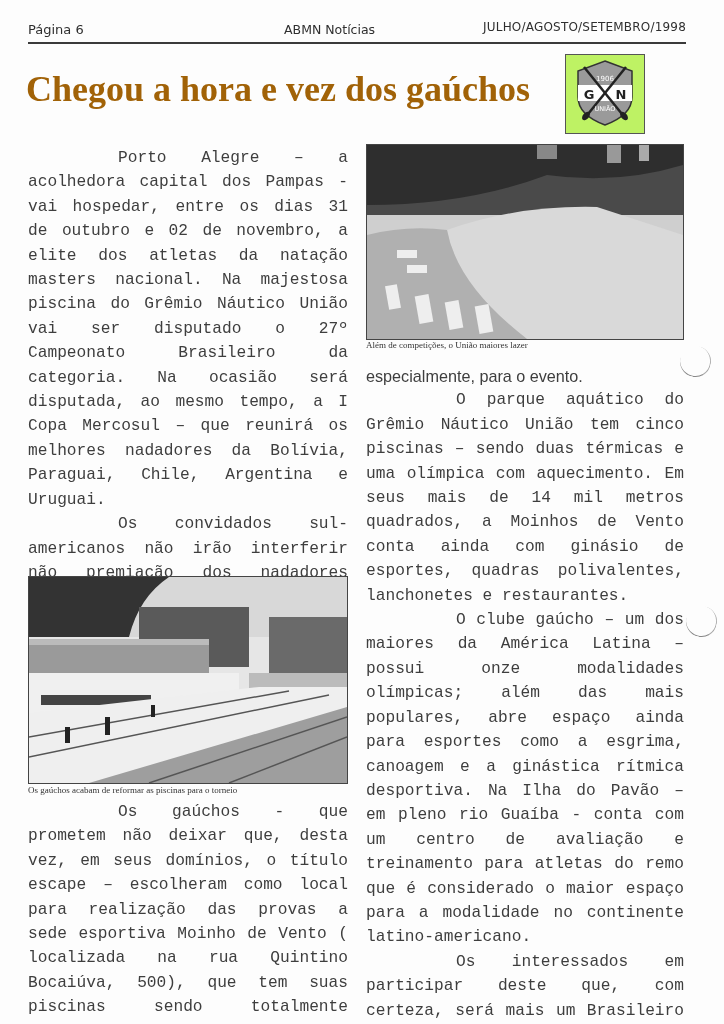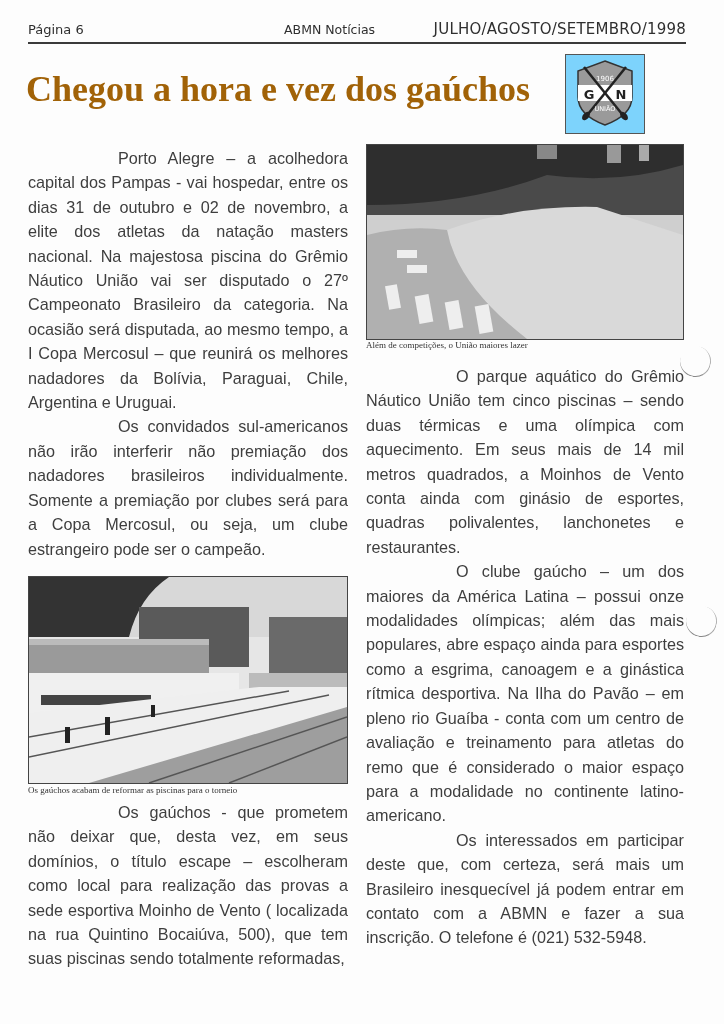--- a/index.html
+++ b/index.html
@@ -6,41 +6,41 @@
   body {
     width: 724px; height: 1024px; background: #fdfdfd; position: relative; overflow: hidden;
     color: #3a3a3a;
   }
   .page-header {
     position: absolute; left: 28px; top: 20px; width: 658px; height: 22px;
     font-family: "DejaVu Sans", sans-serif; font-size: 13px; color: #2f2f2f; text-align: center;
   }
   .page-header .left { position: absolute; left: 0; top: 2px; }
   .page-header .center { position: absolute; left: 256px; top: 2px; font-size: 12.5px; }
-  .page-header .right { position: absolute; right: 0; top: 0px; font-size: 15px; letter-spacing: 0.2px; }
+  .page-header .right { position: absolute; right: 0; top: 0px; font-size: 12px; letter-spacing: 0.2px; }
   .header-rule {
     position: absolute; left: 28px; top: 42px; width: 658px; height: 2px; background: #3a3a3a;
   }
   .title {
     position: absolute; left: 26px; top: 68px; margin: 0;
     font-family: "Liberation Serif", serif; font-weight: bold; font-size: 36px; color: #a16207;
     letter-spacing: 0px; white-space: nowrap;
   }
   .logo-box {
     position: absolute; left: 565px; top: 54px; width: 78px; height: 78px;
-    border: 1.5px solid #555; background: #7dd3fc;
+    border: 1.5px solid #555; background: #bef264;
   }
   .logo-box svg { position: absolute; left: 4px; top: 2px; }
 
   .col {
     position: absolute; font-family: "Liberation Sans", sans-serif; font-size: 16.2px;
     line-height: 24.4px; color: #3e3e3e;
   }
   .col p { margin: 0; text-align: justify; text-align-last: left; }
-  .col p.indent { text-indent: 90px; }
+  .col p.indent { text-indent: 90px; font-family: Liberation Mono, monospace; }
   .col-left-top { left: 28px; top: 146px; width: 320px; }
   .col-left-bottom { left: 28px; top: 800px; width: 320px; }
   .col-right-top { left: 366px; top: 364px; width: 318px; }
 
   .photo {
     position: absolute; border: 1.5px solid #444; overflow: hidden; background: #bdbdbd;
   }
   .photo-pool { left: 366px; top: 144px; width: 316px; height: 194px; }
   .photo-reform { left: 28px; top: 576px; width: 318px; height: 206px; }
   .caption {
@@ -102,20 +102,21 @@
       <rect x="110" y="160" width="14" height="28" transform="rotate(-10 117 174)"></rect>
       <rect x="20" y="140" width="12" height="24" transform="rotate(-10 26 152)"></rect>
       <rect x="40" y="120" width="20" height="8"></rect>
       <rect x="30" y="105" width="20" height="8"></rect>
     </g>
   </svg>
 </div>
 <div class="caption caption-pool">Além de competições, o União maiores lazer</div>
 
 <div class="col col-right-top">
+  <p>especialmente, para o evento.</p>
   <p class="indent">O parque aquático do Grêmio Náutico União tem cinco piscinas – sendo duas térmicas e uma olímpica com aquecimento. Em seus mais de 14 mil metros quadrados, a Moinhos de Vento conta ainda com ginásio de esportes, quadras polivalentes, lanchonetes e restaurantes.</p>
   <p class="indent">O clube gaúcho – um dos maiores da América Latina – possui onze modalidades olímpicas; além das mais populares, abre espaço ainda para esportes como a esgrima, canoagem e a ginástica rítmica desportiva. Na Ilha do Pavão – em pleno rio Guaíba - conta com um centro de avaliação e treinamento para atletas do remo que é considerado o maior espaço para a modalidade no continente latino-americano.</p>
   <p class="indent">Os interessados em participar deste que, com certeza, será mais um Brasileiro inesquecível já podem entrar em contato com a ABMN e fazer a sua inscrição. O telefone é (021) 532-5948.</p>
 </div>
 
 <div class="photo photo-reform">
   <svg width="318" height="206" viewBox="0 0 318 206">
     <rect width="318" height="206" fill="#e6e6e6"></rect>
     <rect x="0" y="0" width="318" height="60" fill="#d8d8d8"></rect>
     <path d="M0 0 H140 Q110 20 100 60 H0 Z" fill="#333"></path>

